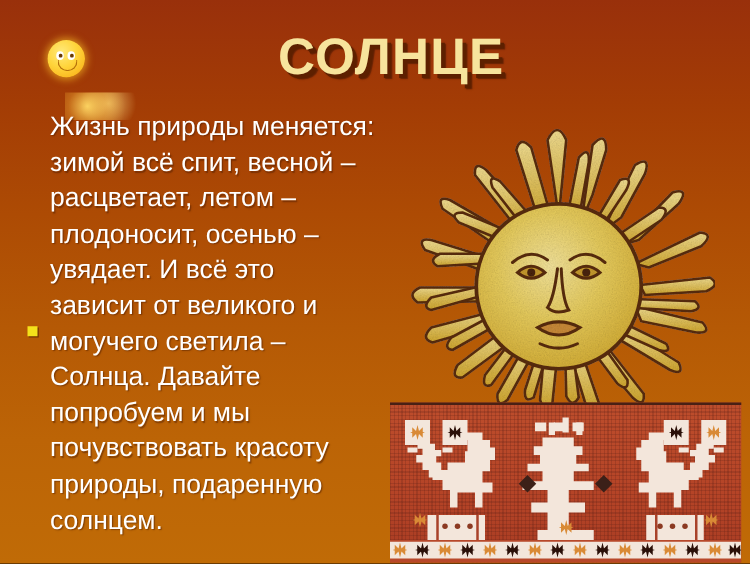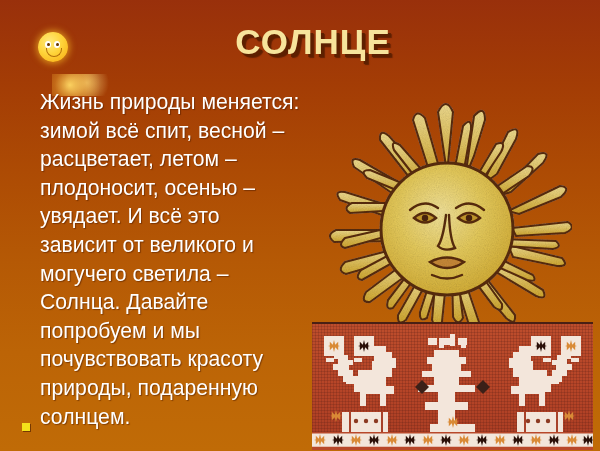--- a/index.html
+++ b/index.html
@@ -90,36 +90,36 @@
   }
 
   
   #title {
     position: absolute;
     left: 0;
     right: 0;
     top: 22px;
     text-align: center;
     padding-left: 26px;
-    font-size: 35px;
+    font-size: 41px;
     font-weight: bold;
     letter-spacing: 1px;
     color: #f7e49c;
     text-shadow: 3px 3px 0 #5d2000, 4px 4px 1px rgba(60,18,0,0.6);
     font-family: "Liberation Sans", sans-serif;
   }
 
   
   #body-block {
     position: absolute;
     left: 22px;
     top: 88px;
     width: 290px;
     display: flex;
-    align-items: flex-end;
+    align-items: center;
   }
   #bullet {
     width: 8px;
     height: 8px;
     background: #f4e11a;
     margin-top: 10px;
     margin-right: 10px;
     flex: 0 0 auto;
     box-shadow: 1px 1px 0 rgba(70,25,0,0.6);
   }

